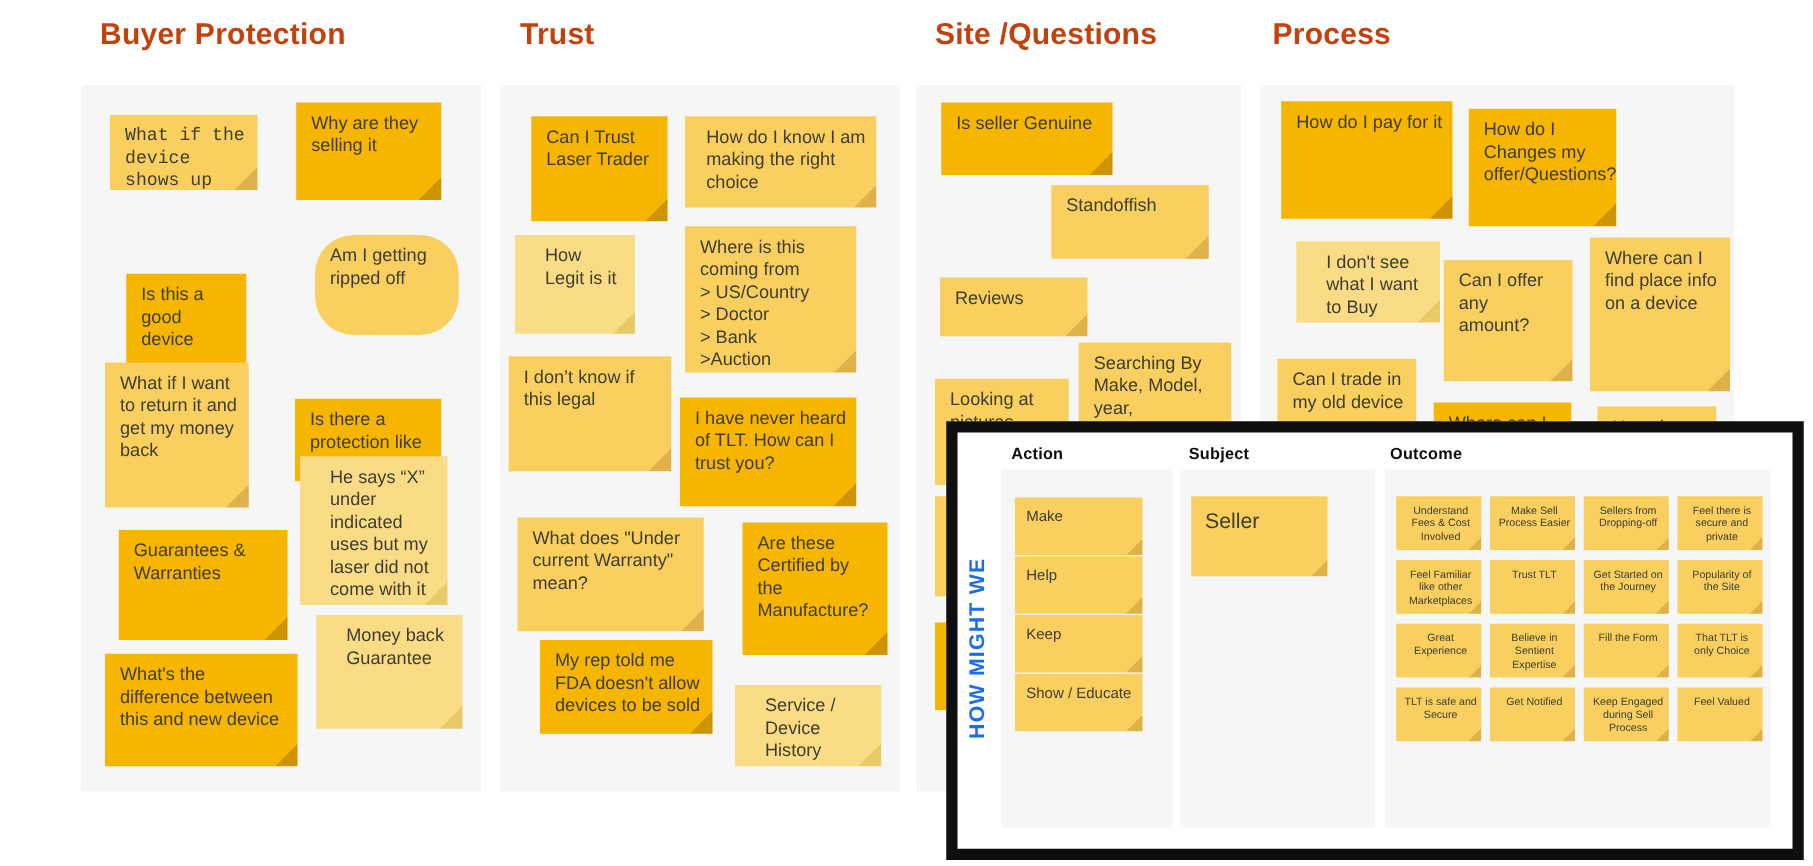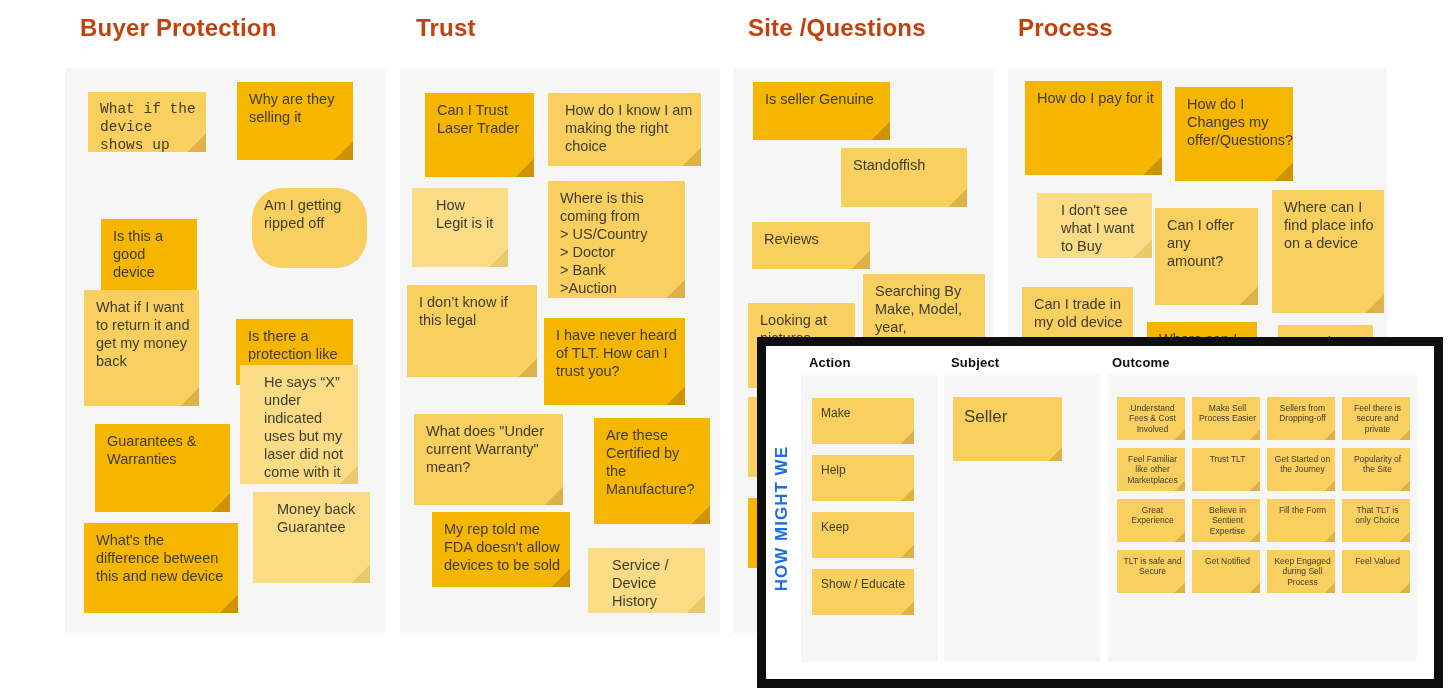--- a/index.html
+++ b/index.html
@@ -38,21 +38,21 @@
     position:absolute;left:6px;top:100px;
     writing-mode:vertical-rl;transform:rotate(180deg);
     font-size:17px;font-weight:700;color:var(--blue);letter-spacing:1px;white-space:nowrap;
   }
   .ov-head{
     position:absolute;top:9px;font-size:13px;font-weight:700;color:#0D0D0D;letter-spacing:0.2px;
   }
   .ov-panel{
     position:absolute;top:29px;height:287px;background:var(--panel);box-sizing:border-box;
   }
-  #panel-action{left:35px;width:137px;display:flex;flex-direction:column;gap:11px;padding:23px 0 0 11px;}
+  #panel-action{left:35px;width:137px;display:flex;flex-direction:column;gap:1px;padding:23px 0 0 11px;}
   #panel-subject{left:178px;width:156px;padding:22px 0 0 9px;}
   #panel-outcome{
     left:342px;width:309px;display:grid;grid-template-columns:repeat(4,68px);
     grid-auto-rows:43px;column-gap:7px;row-gap:8px;align-content:start;padding:22px 0 0 9px;text-align:center;
   }
   .ov-note{
     position:relative;box-sizing:border-box;overflow:hidden;color:var(--ink);font-weight:400;
   }
   .action-note{width:102px;height:46px;flex:none;font-size:12px;padding:8px 4px 0 9px;line-height:1.25;}
   .subject-note{width:109px;height:64px;font-size:17px;padding:10px 4px 0 11px;}

